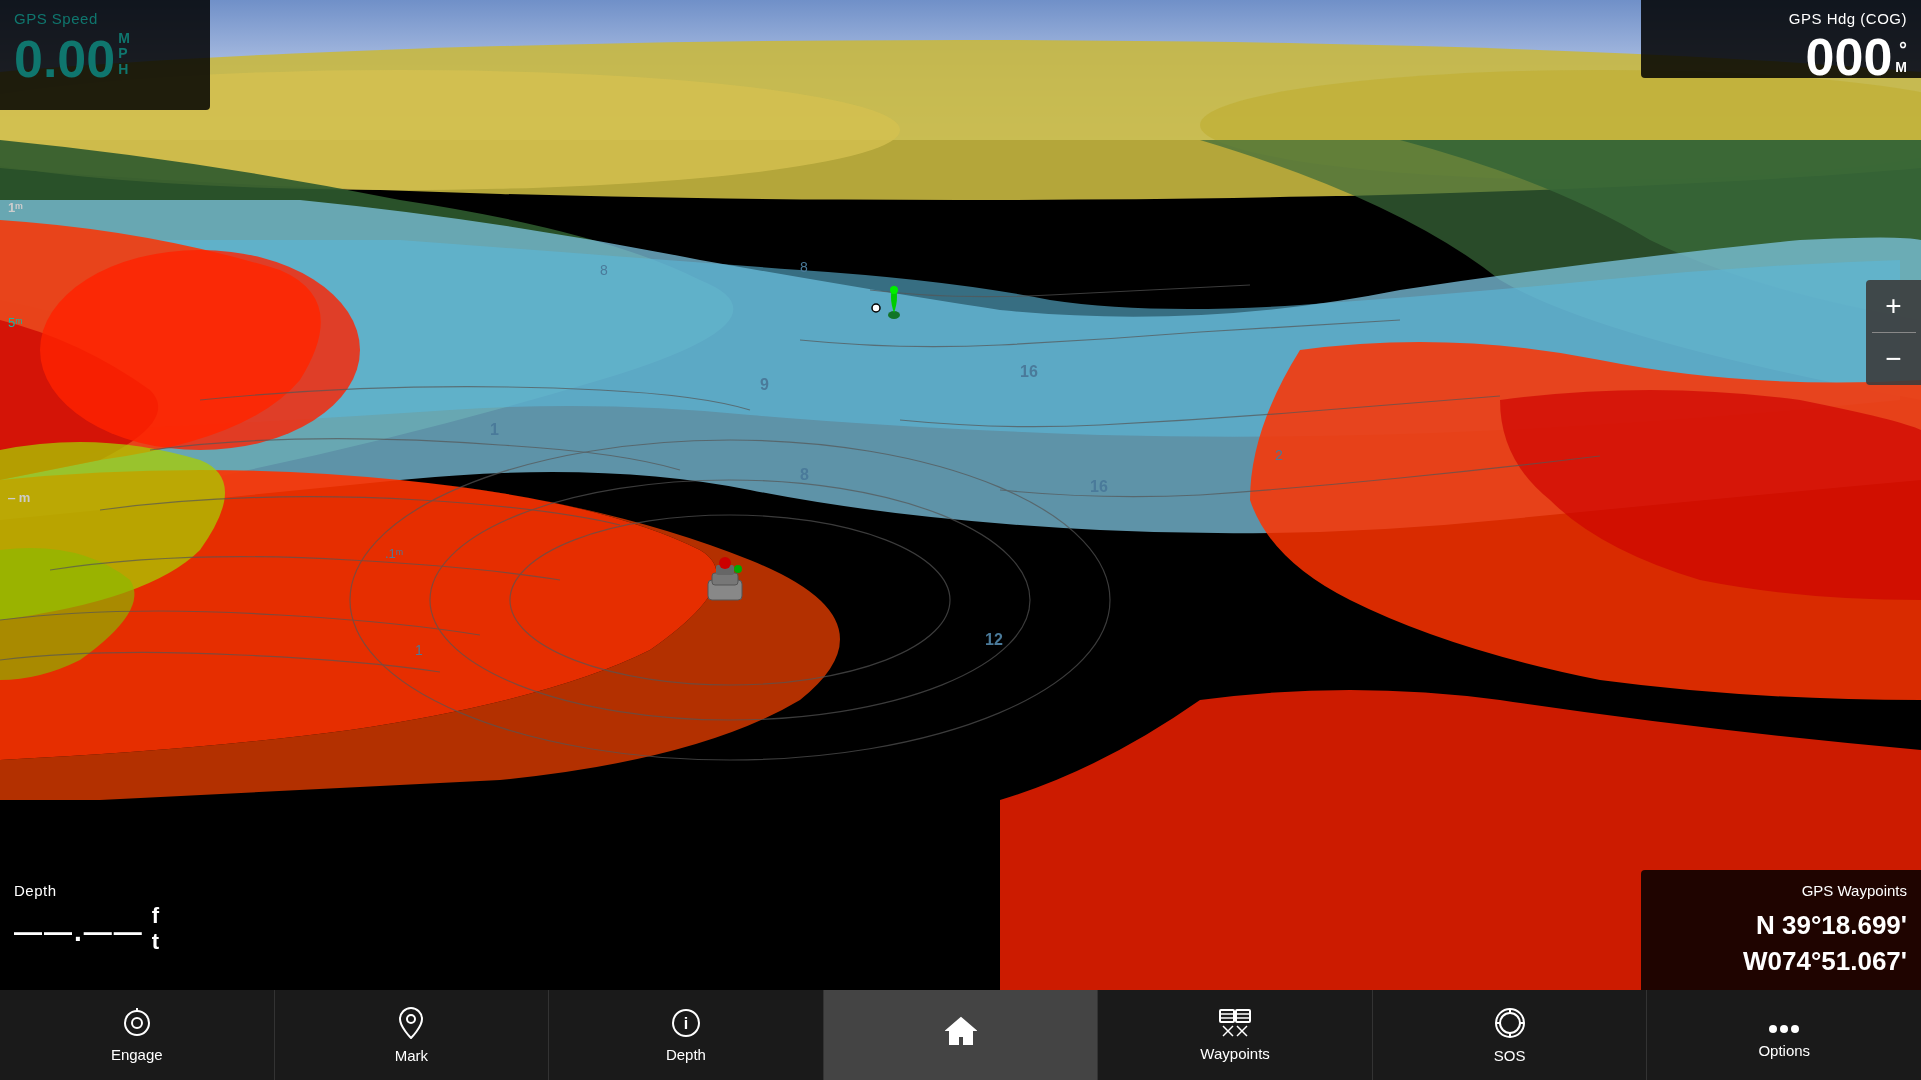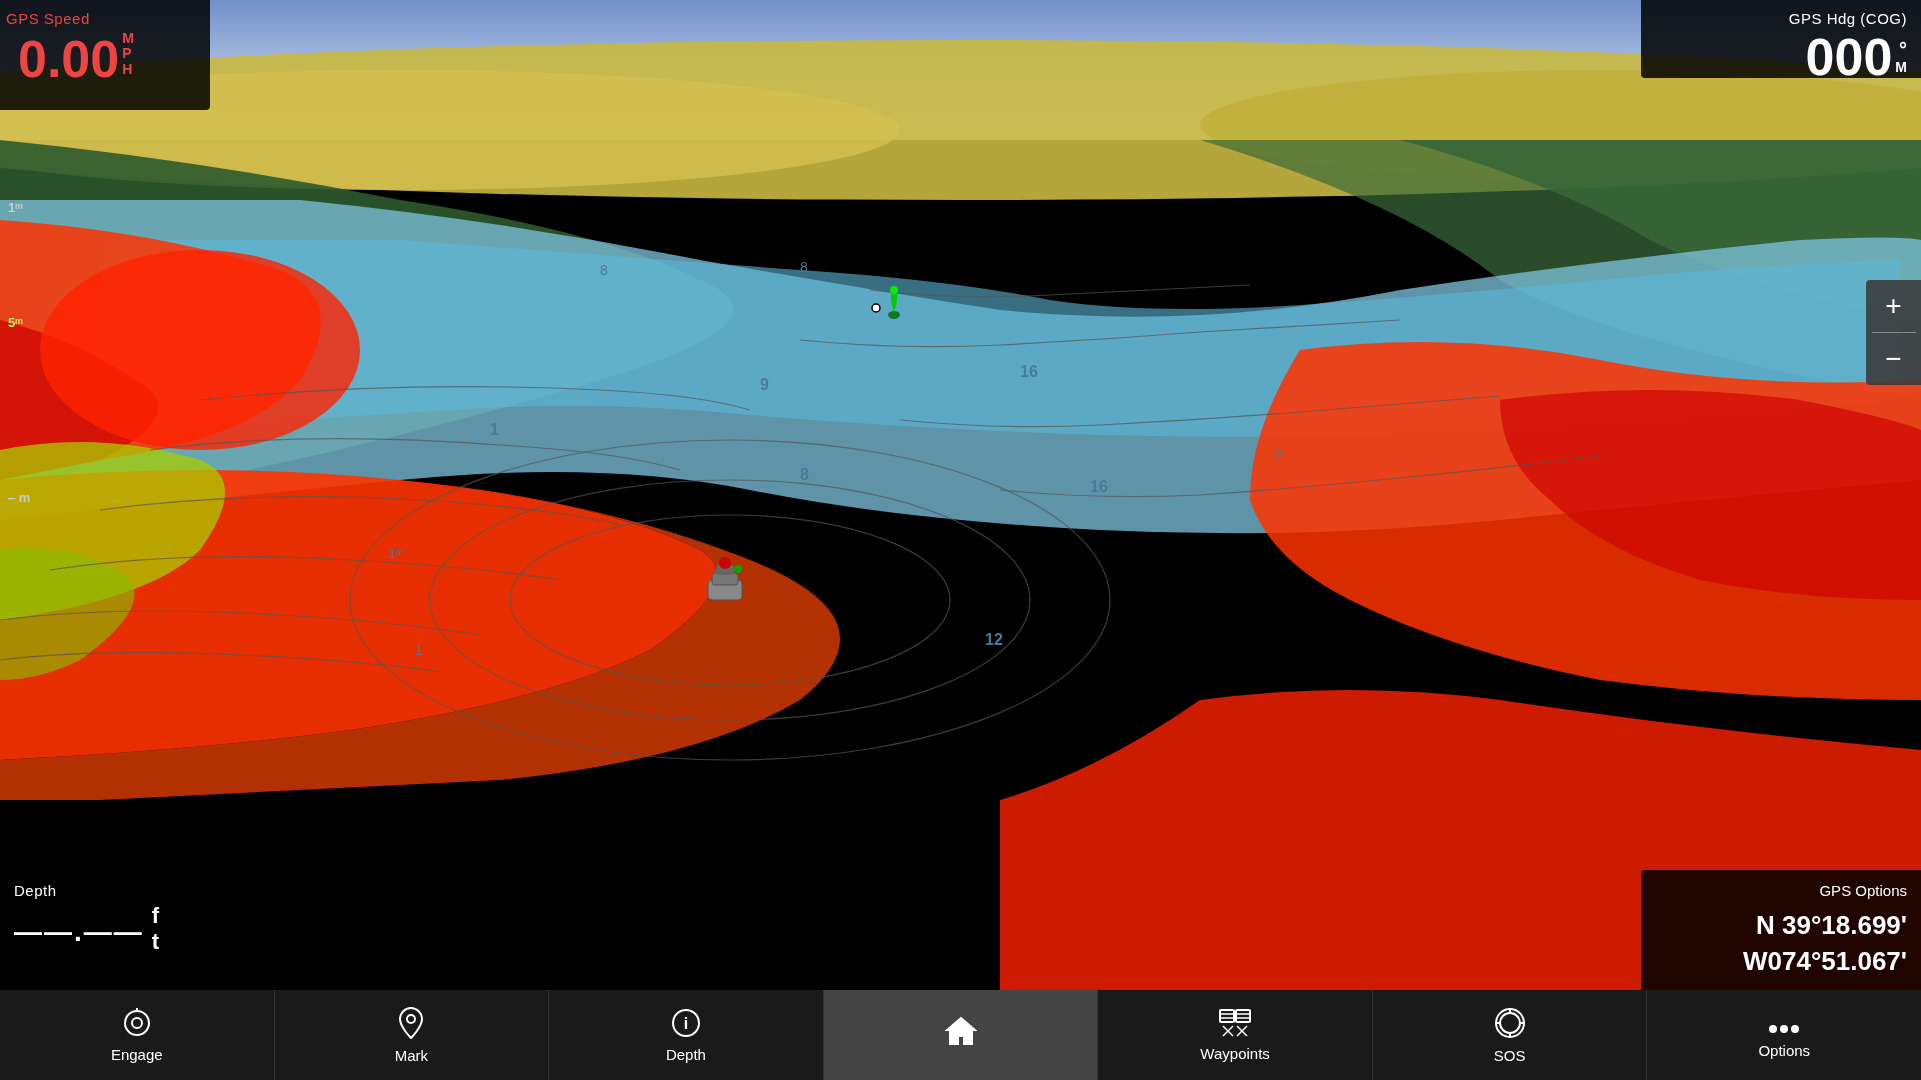--- a/index.html
+++ b/index.html
@@ -26,37 +26,36 @@
       height: 100%;
     }
 
     
     .widget-top-left {
       position: absolute;
       top: 0; left: 0;
       width: 210px;
       height: 110px;
       background: rgba(0,0,0,0.85);
-      color: #ef4444;
-      padding: 10px 6px;
+      color: #0f766e;
+      padding: 10px 14px;
       border-bottom-right-radius: 4px;
     }
     .widget-label {
       font-size: 15px;
       font-weight: 500;
       letter-spacing: 0.5px;
       margin-bottom: 4px;
     }
     .widget-value {
       font-size: 52px;
       font-weight: bold;
       line-height: 1;
       display: flex;
       align-items: flex-end;
-      margin-left: 12px;
     }
     .widget-unit {
       font-size: 18px;
       font-weight: bold;
       margin-left: 3px;
       margin-bottom: 8px;
       line-height: 1;
     }
 
     
@@ -152,23 +151,23 @@
       left: 8px;
       top: 200px;
       color: #ccc;
       font-size: 13px;
       font-weight: bold;
     }
     .scale-left-2 {
       position: absolute;
       left: 8px;
       top: 315px;
-      color: #bef264;
+      color: #14b8a6;
       font-size: 13px;
-      font-weight: bold;
+      font-weight: normal;
     }
     .scale-left-3 {
       position: absolute;
       left: 8px;
       top: 490px;
       color: #ccc;
       font-size: 13px;
       font-weight: bold;
     }
 
@@ -350,21 +349,21 @@
       <span style="font-size:28px;letter-spacing:2px">——.——</span>
     </div>
     <div style="margin-left:8px;display:flex;flex-direction:column;font-size:22px;font-weight:bold;color:#fff">
       <span>f</span>
       <span>t</span>
     </div>
   </div>
 </div>
 
 <div class="widget-bottom-right">
-  <div class="position-label">GPS Options</div>
+  <div class="position-label">GPS Waypoints</div>
   <div class="position-value">N  39°18.699'</div>
   <div class="position-value">W074°51.067'</div>
 </div>
 
 <div class="zoom-controls">
   <div class="zoom-btn">+</div>
   <div class="zoom-divider"></div>
   <div class="zoom-btn">−</div>
 </div>
 

